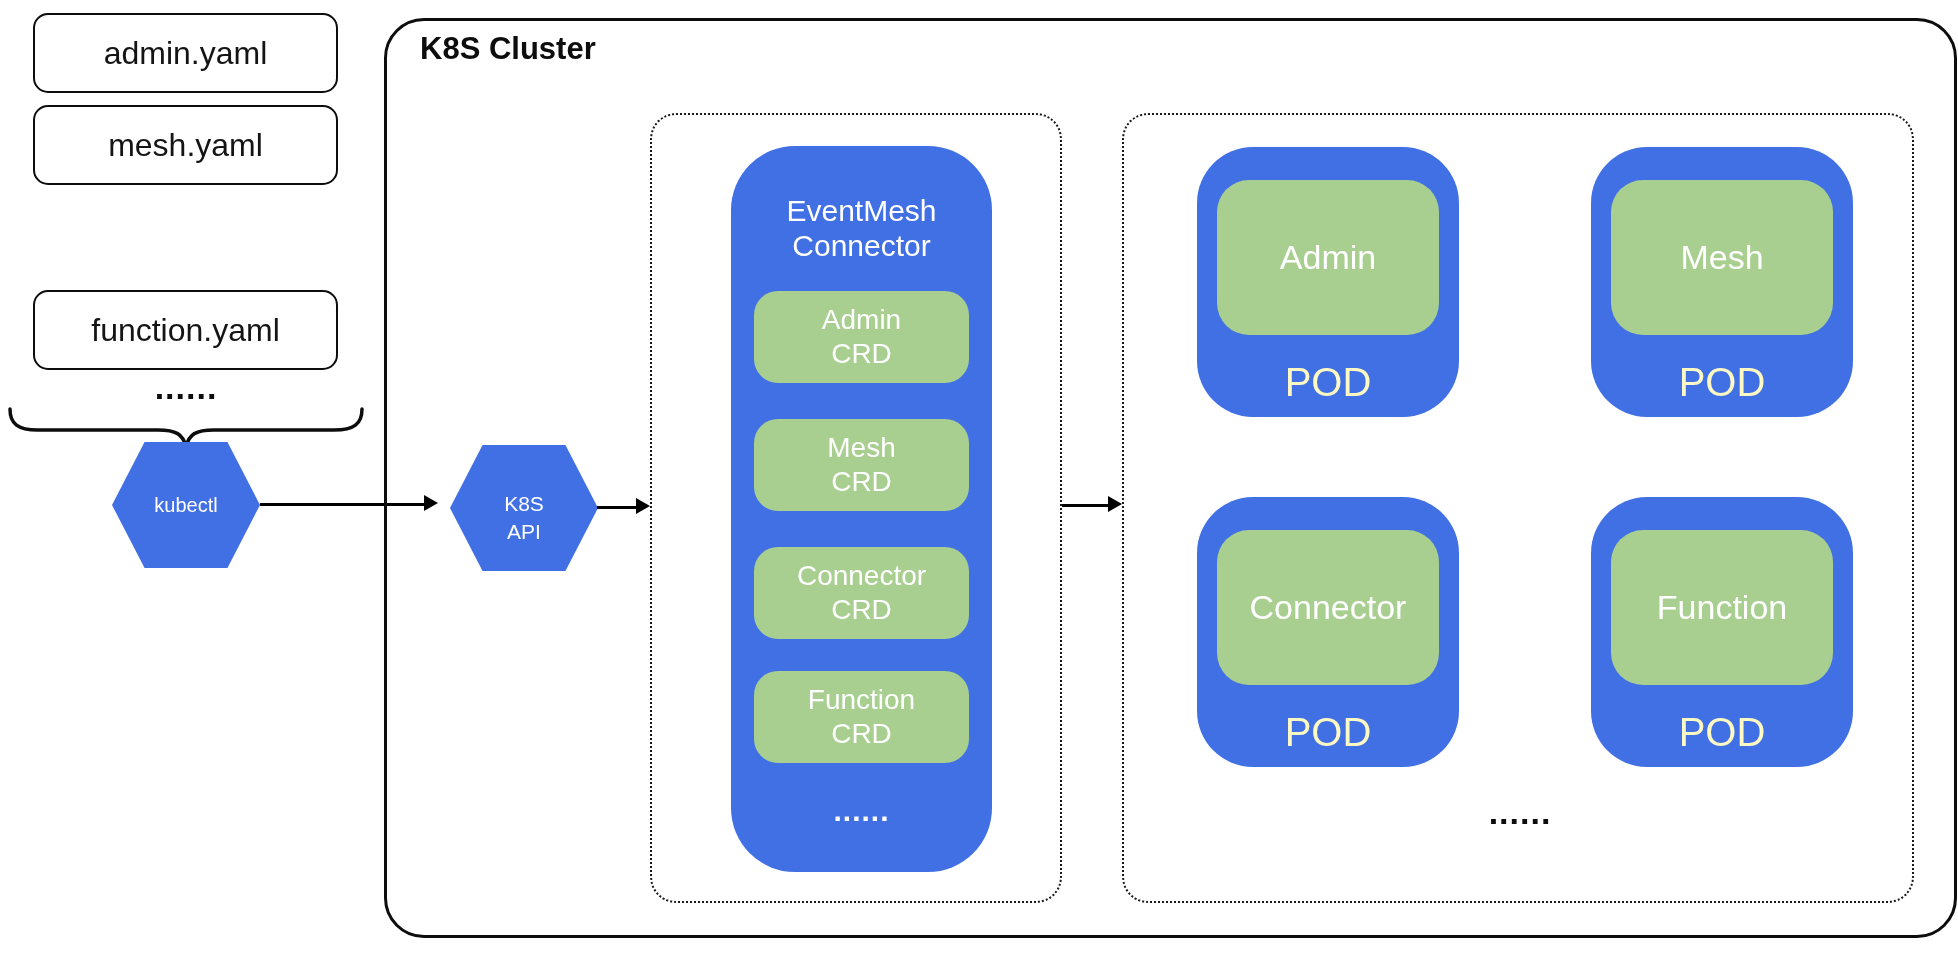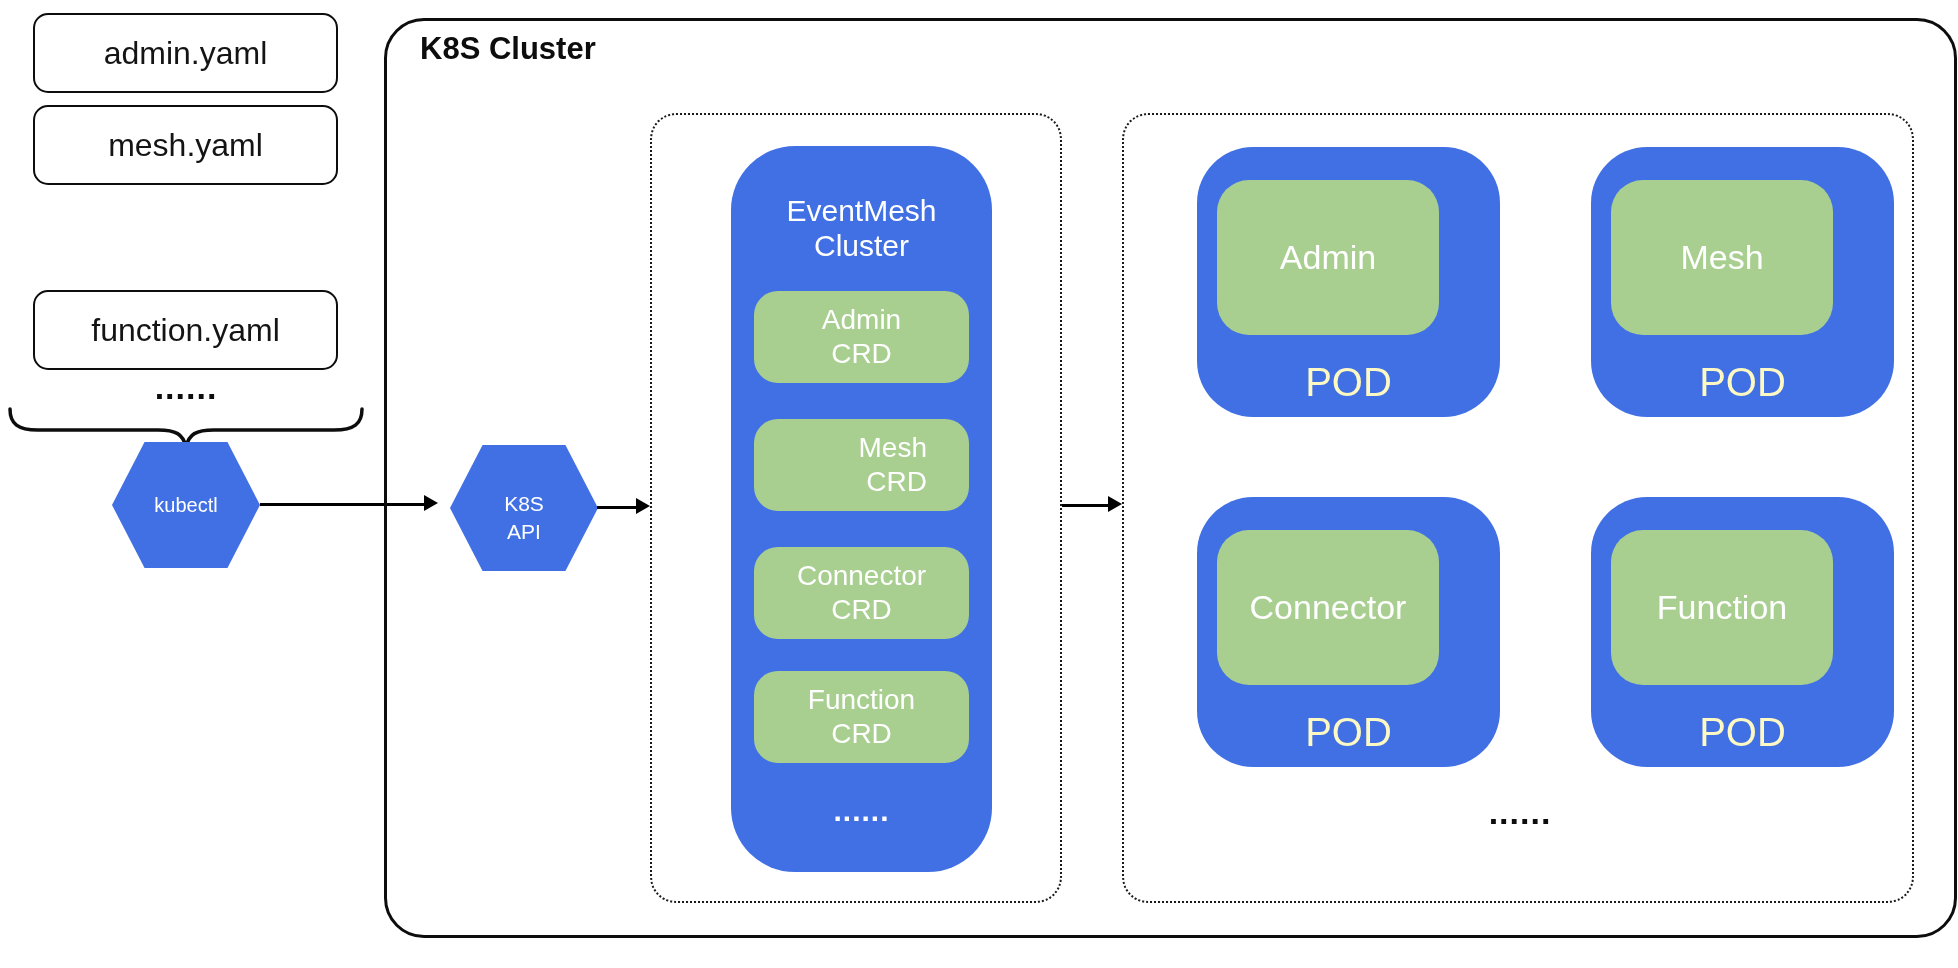--- a/index.html
+++ b/index.html
@@ -62,25 +62,25 @@
     position:absolute;top:48px;left:0;width:100%;text-align:center;
     color:#fff;font-size:30px;line-height:1.15;
   }
   .operator-title .title-inner{display:inline-block;max-width:200px;}
   .crd{
     position:absolute;left:23px;width:215px;height:92px;background:var(--green);
     border-radius:24px;display:flex;align-items:center;justify-content:center;
     text-align:center;color:#fff;font-size:28px;line-height:1.2;padding:0 42px;
     box-sizing:border-box;
   }
-  .crd-0{top:145px;}.crd-1{top:273px;text-align:right;}.crd-2{top:401px;}.crd-3{top:525px;}
+  .crd-0{top:145px;}.crd-1{top:273px;}.crd-2{top:401px;}.crd-3{top:525px;}
 
   
   .pod{
-    position:absolute;width:262px;height:270px;background:var(--blue);border-radius:56px;padding-left:41px;
+    position:absolute;width:262px;height:270px;background:var(--blue);border-radius:56px;
   }
   .pod-0{left:73px;top:32px;}
   .pod-1{left:467px;top:32px;}
   .pod-2{left:73px;top:382px;}
   .pod-3{left:467px;top:382px;}
   .pod-green{
     position:absolute;left:20px;top:33px;width:222px;height:155px;background:var(--green);
     border-radius:32px;display:flex;align-items:center;justify-content:center;
     color:#fff;font-size:34px;
   }
@@ -125,21 +125,21 @@
     <div class="hex hex-api">
       <span class="hex-text">K8S API</span>
     </div>
 
     <div class="arrow-line" style="left:210px;top:485px;width:40px;"></div>
     <div class="arrow-head" style="left:249px;top:477px;"></div>
 
     <div class="dotted-box dotted-operator">
       <div class="operator-box">
         <div class="operator-title">
-          <span class="title-inner">EventMesh Cluster</span>
+          <span class="title-inner">EventMesh Connector</span>
         </div>
         <div class="crd crd-0">
             <span>Admin CRD</span>
           </div>
         <div class="crd crd-1">
             <span>Mesh CRD</span>
           </div>
         <div class="crd crd-2">
             <span>Connector CRD</span>
           </div>

